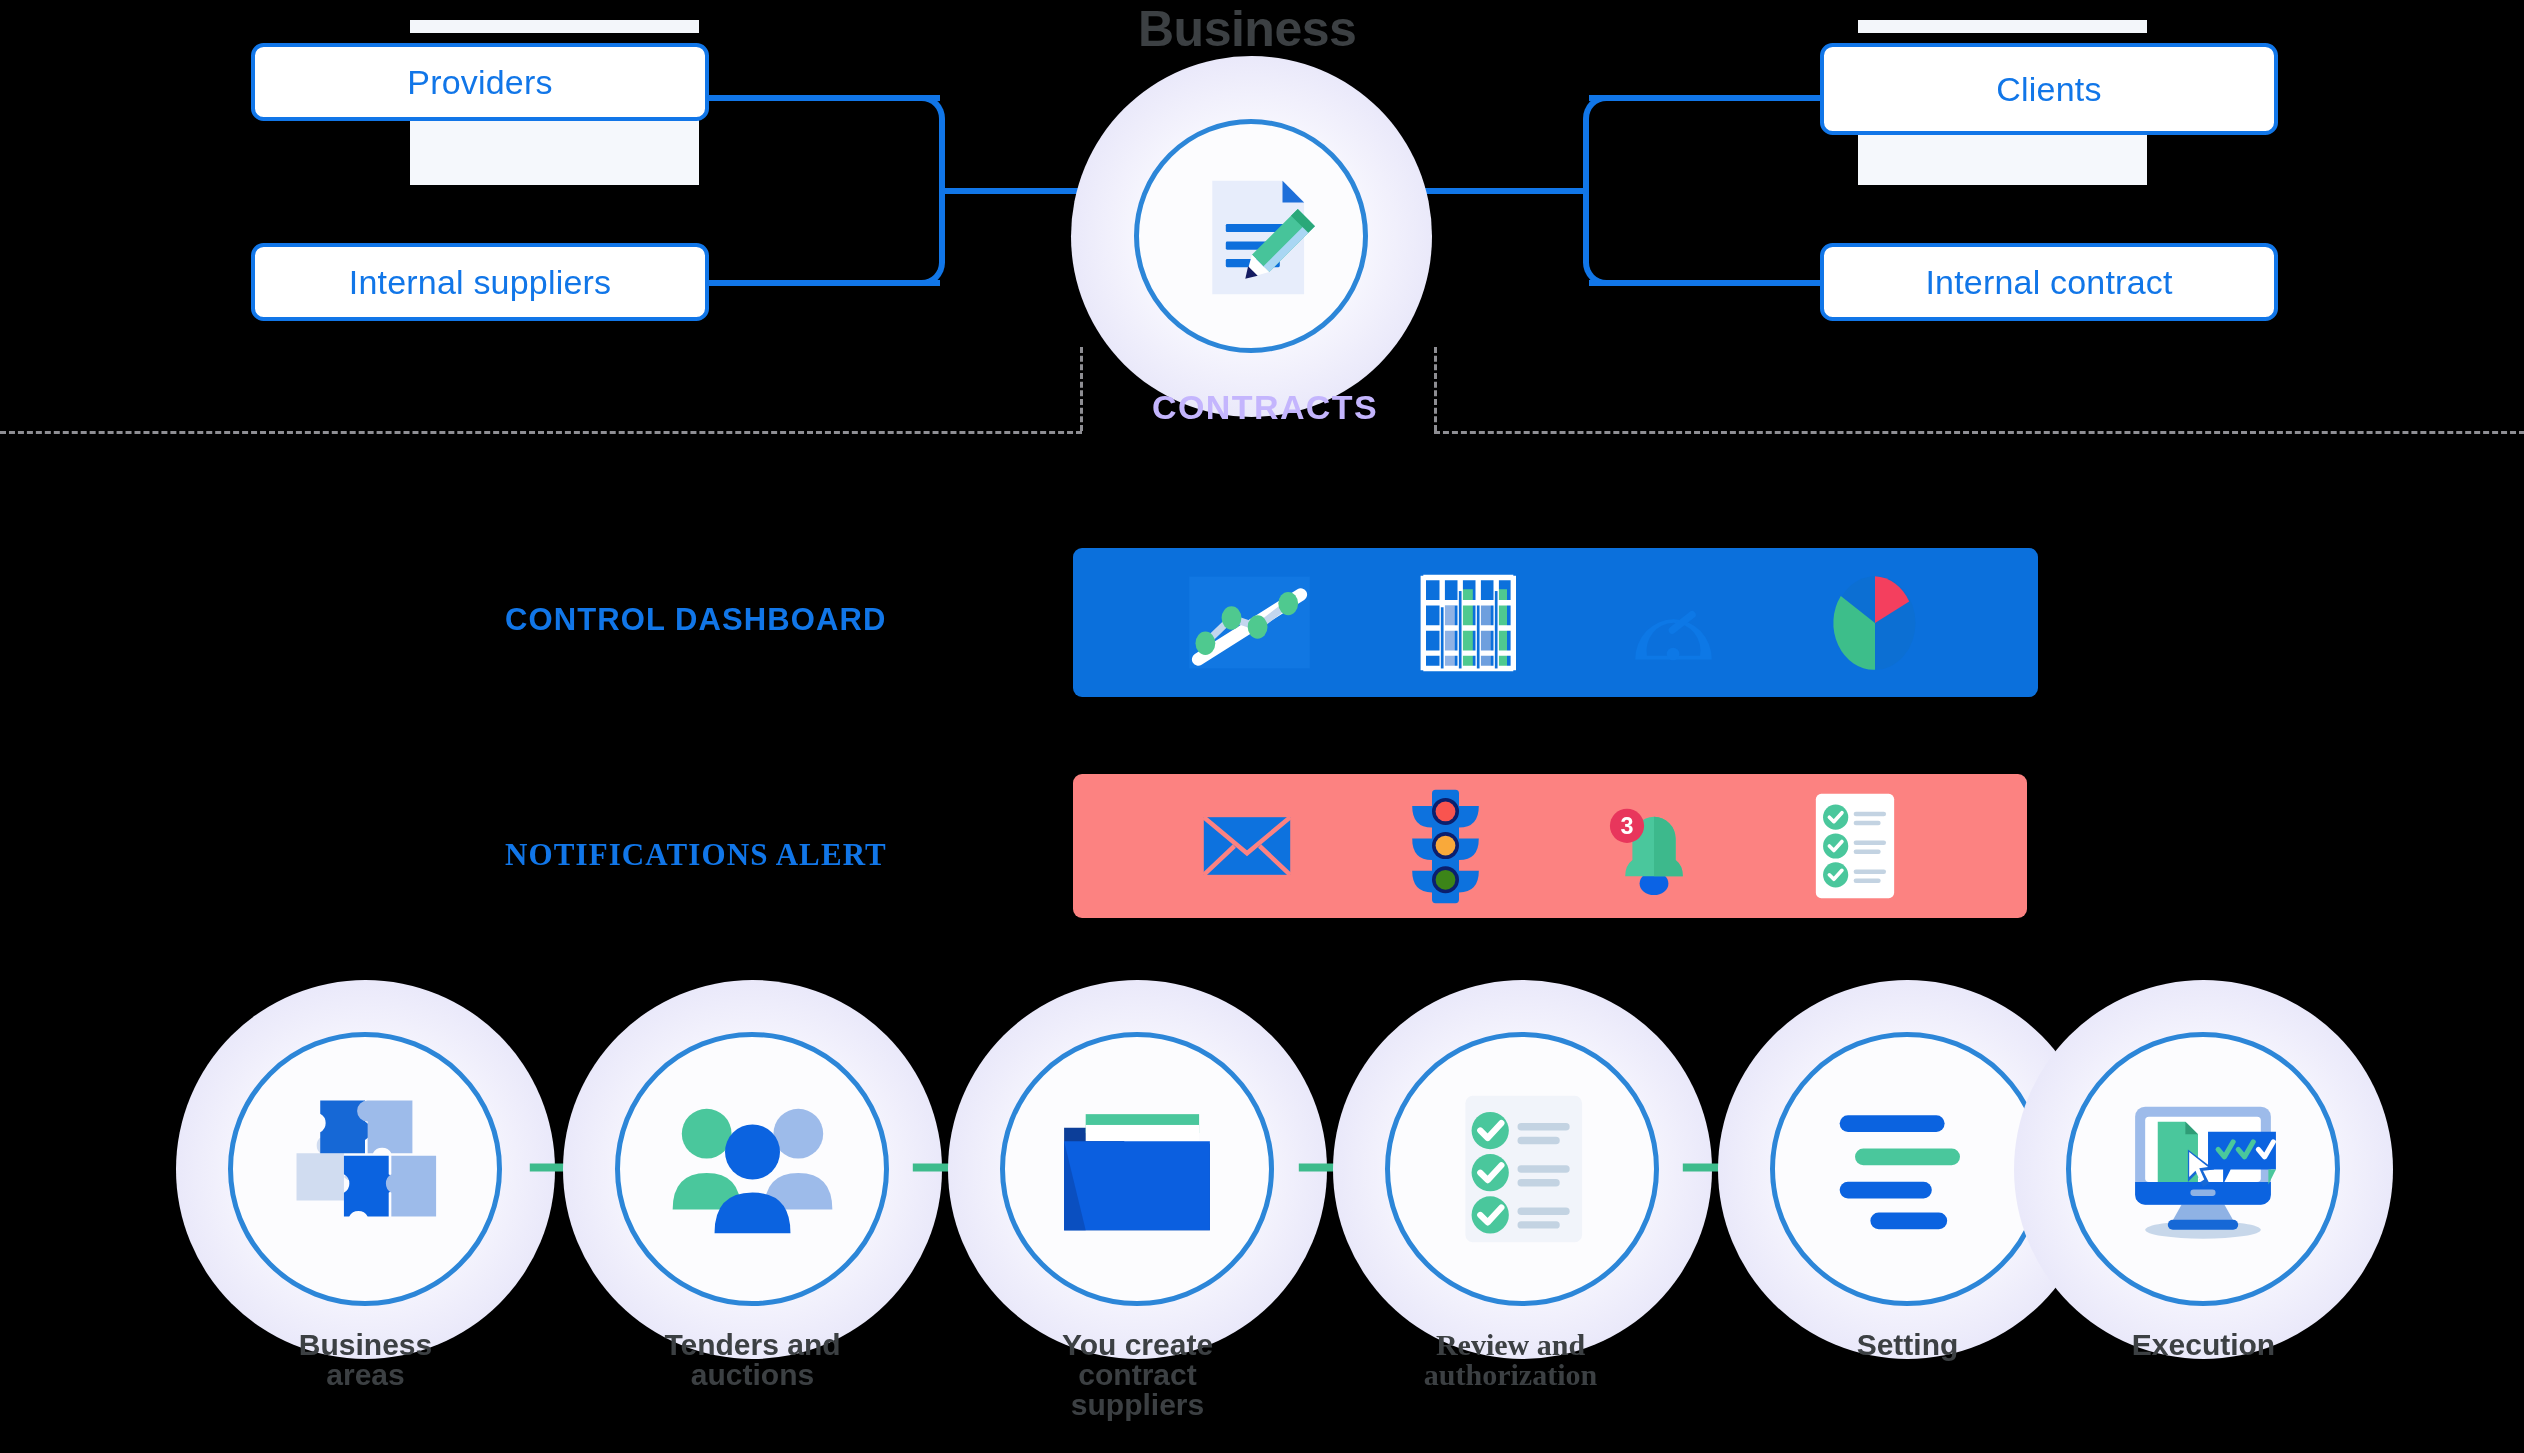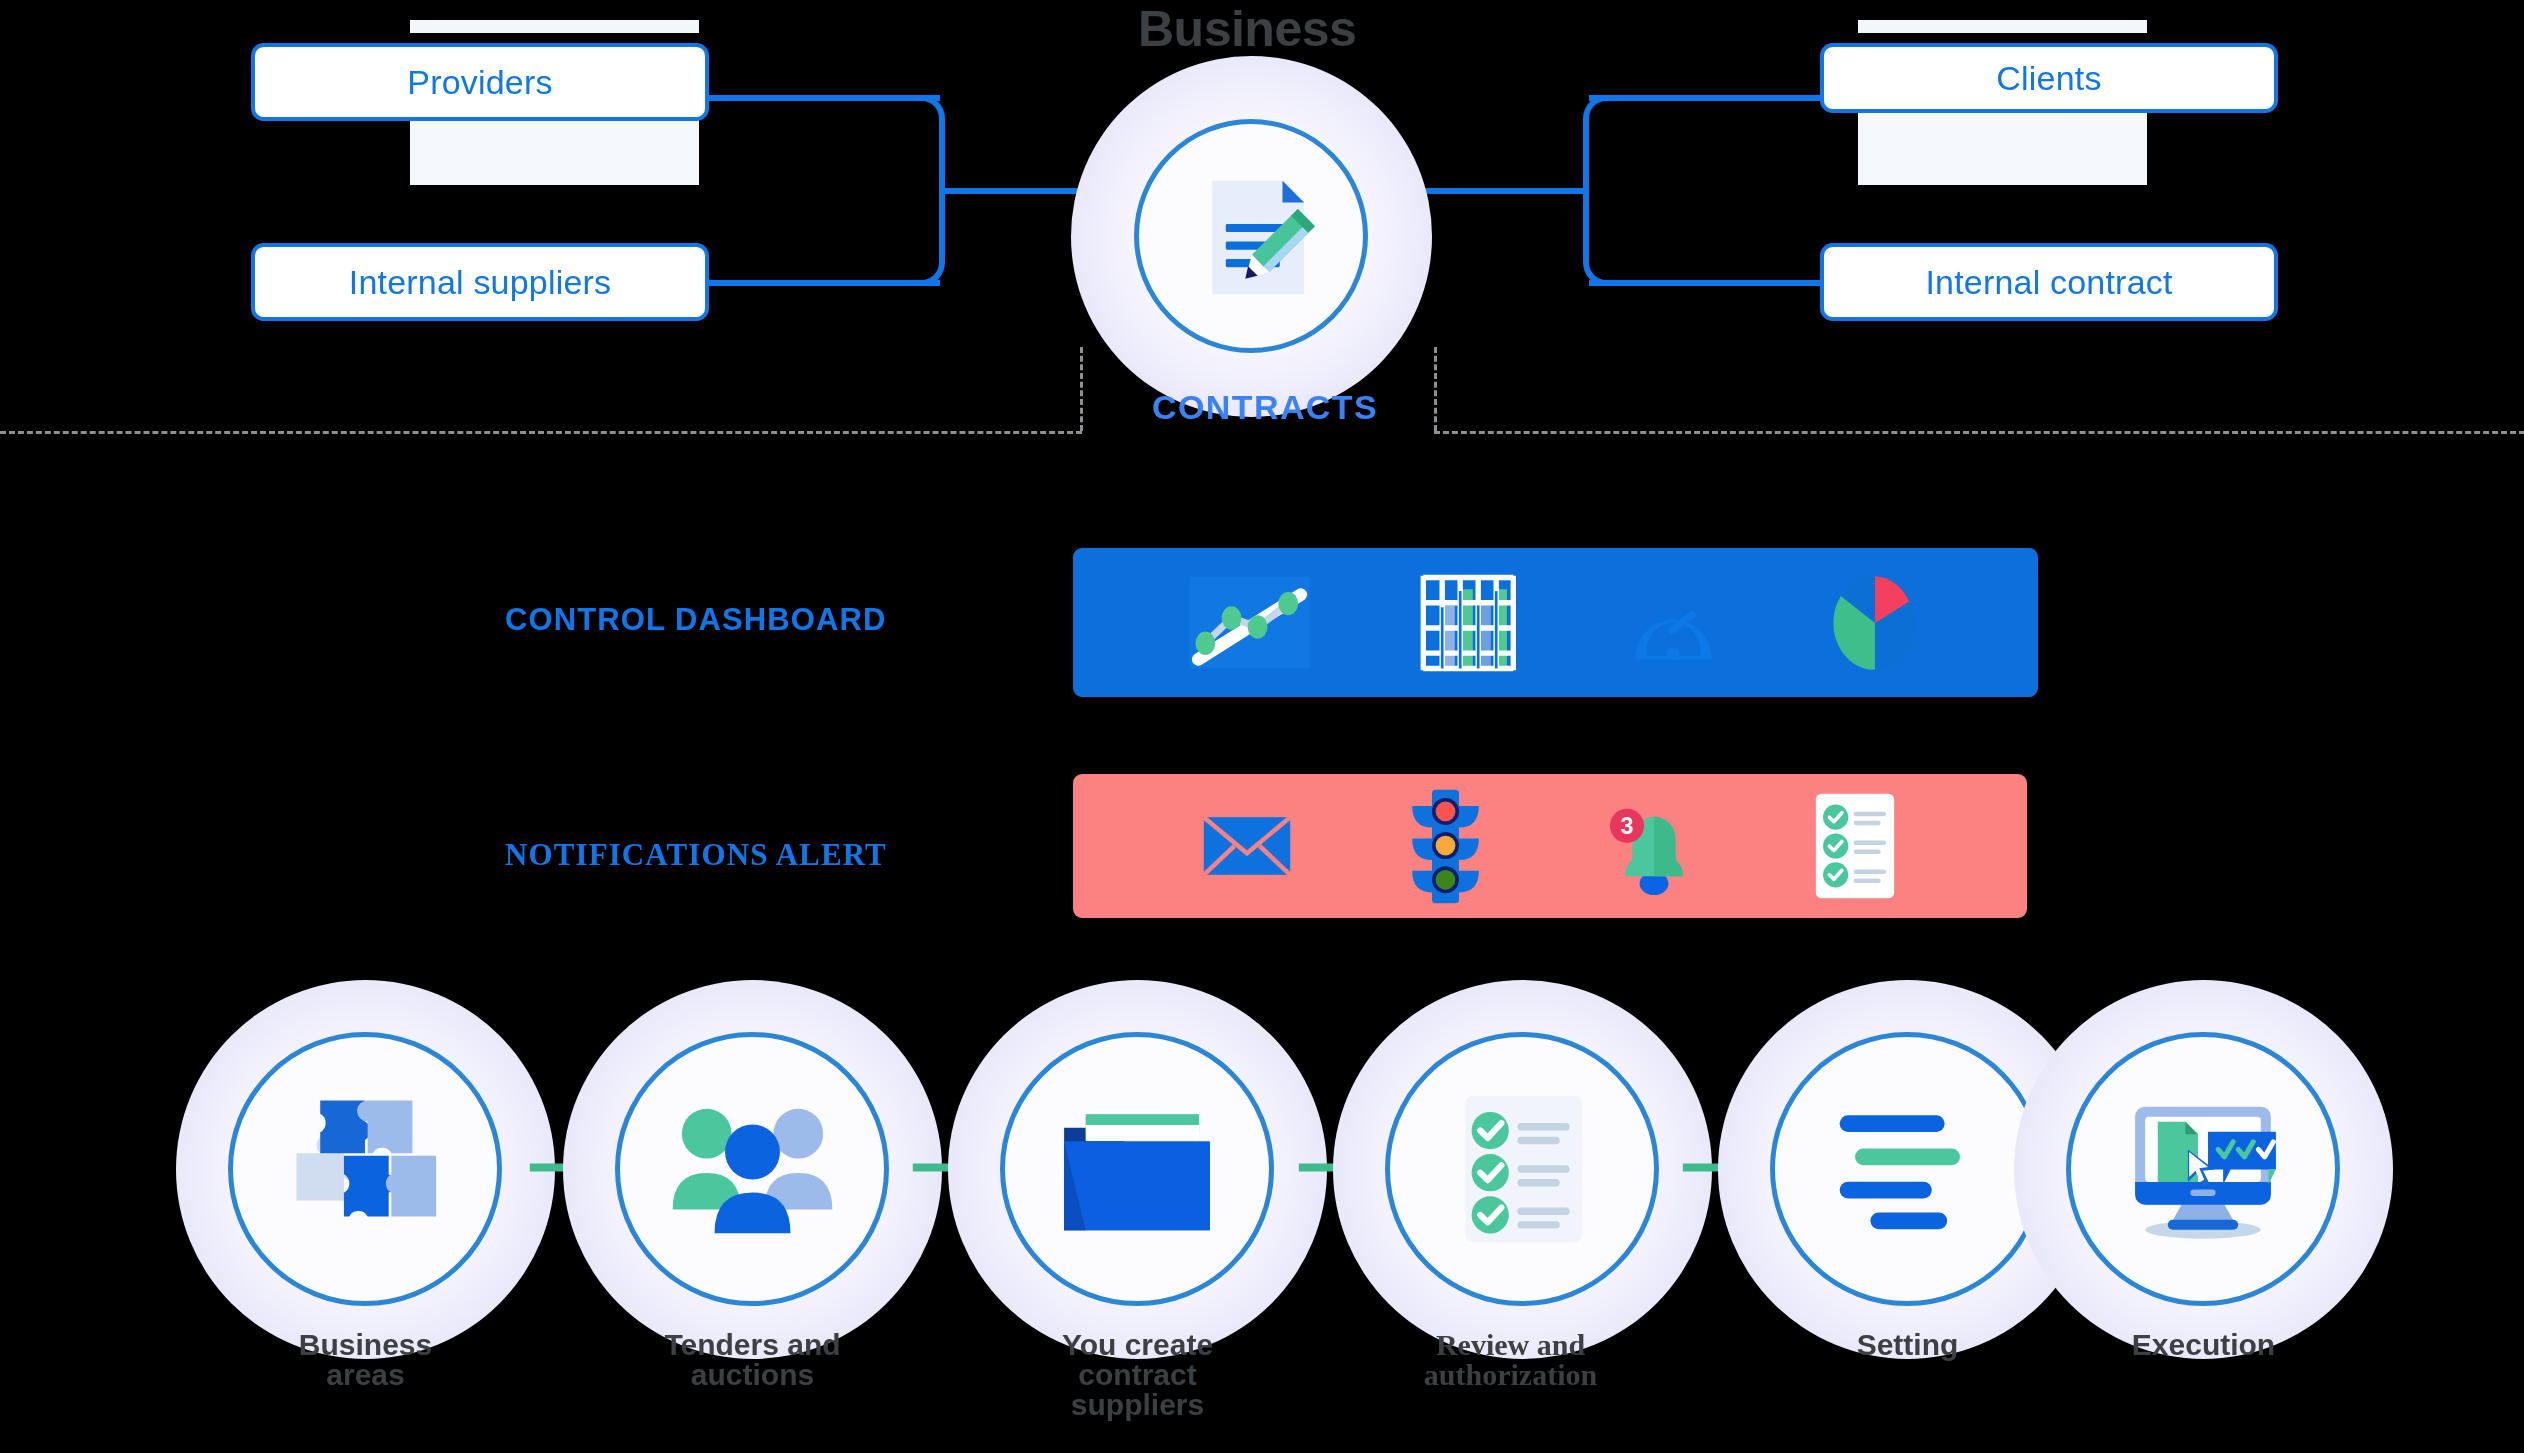--- a/index.html
+++ b/index.html
@@ -78,21 +78,21 @@
   .business-title {
     position: absolute;
     color: #3C4043;
     font-size: 50px;
     font-weight: 700;
     letter-spacing: -0.5px;
     white-space: nowrap;
   }
   .contracts-title {
     position: absolute;
-    color: #3b82f6;
+    color: #c4b5fd;
     font-size: 34px;
     font-weight: 700;
     letter-spacing: 1.4px;
     white-space: nowrap;
   }
   .arrowhead {
     position: absolute;
     width: 0; height: 0;
   }
   .arrowhead.left {
@@ -188,21 +188,21 @@
   <div class="wire wire-h" style="left:709px; top:280px; width:231px; height:6.3px;"></div>
   <div class="abs" style="left:918px; top:95px; width:27px; height:191px;
               border:6.3px solid #1176E8; border-left:0; border-radius:0 23.4px 23.4px 0;
               box-sizing:border-box; background:transparent;"></div>
   <div class="wire wire-h" style="left:942px; top:188px; width:185px; height:6.3px;"></div>
   <div class="arrowhead left" style="left:1124px; top:175px;"></div>
 
   <div class="party-capstrip" style="left:1858px; top:20px; width:289px; height:12.6px;"></div>
   <div class="party-spacer" style="left:1858px; top:79px; width:289px; height:106px;"></div>
 
-  <div class="party-box" style="left:1820px; top:43px; width:458px; height:70px;">
+  <div class="party-box" style="left:1820px; top:43px; width:458px; height:92px;">
     <span>Clients</span>
   </div>
 
   <div class="party-box" style="left:1820px; top:243px; width:458px; height:78px;">
     <span>Internal contract</span>
   </div>
 
   <div class="wire wire-h" style="left:1589px; top:95px; width:234px; height:6.3px;"></div>
   <div class="wire wire-h" style="left:1589px; top:280px; width:234px; height:6.3px;"></div>
   <div class="abs" style="left:1583px; top:95px; width:27px; height:191px;

